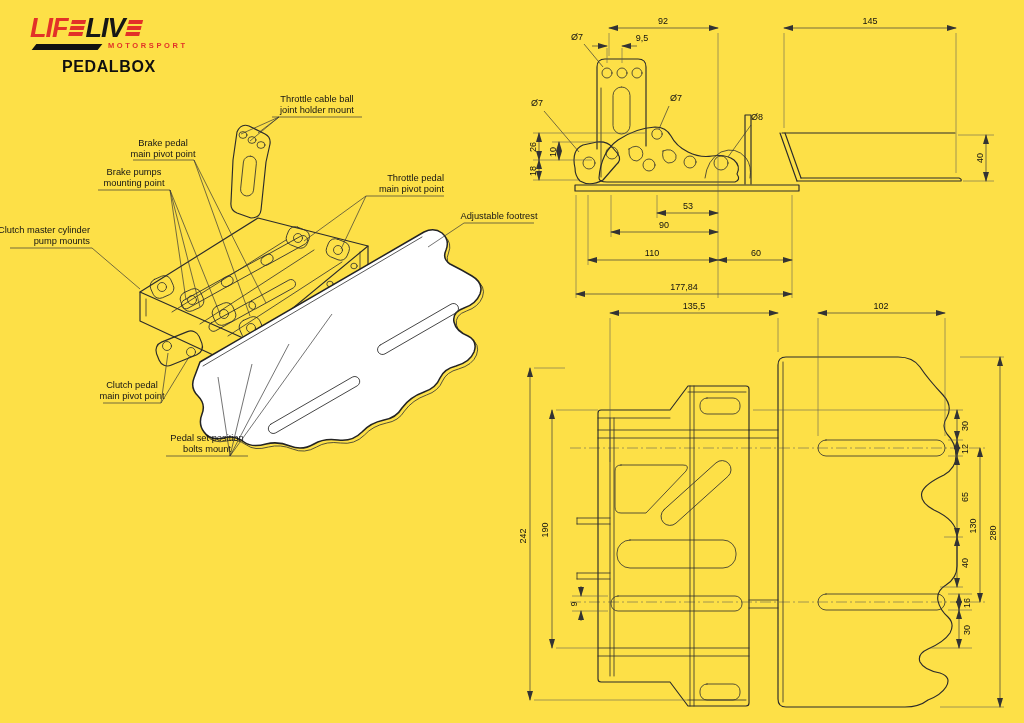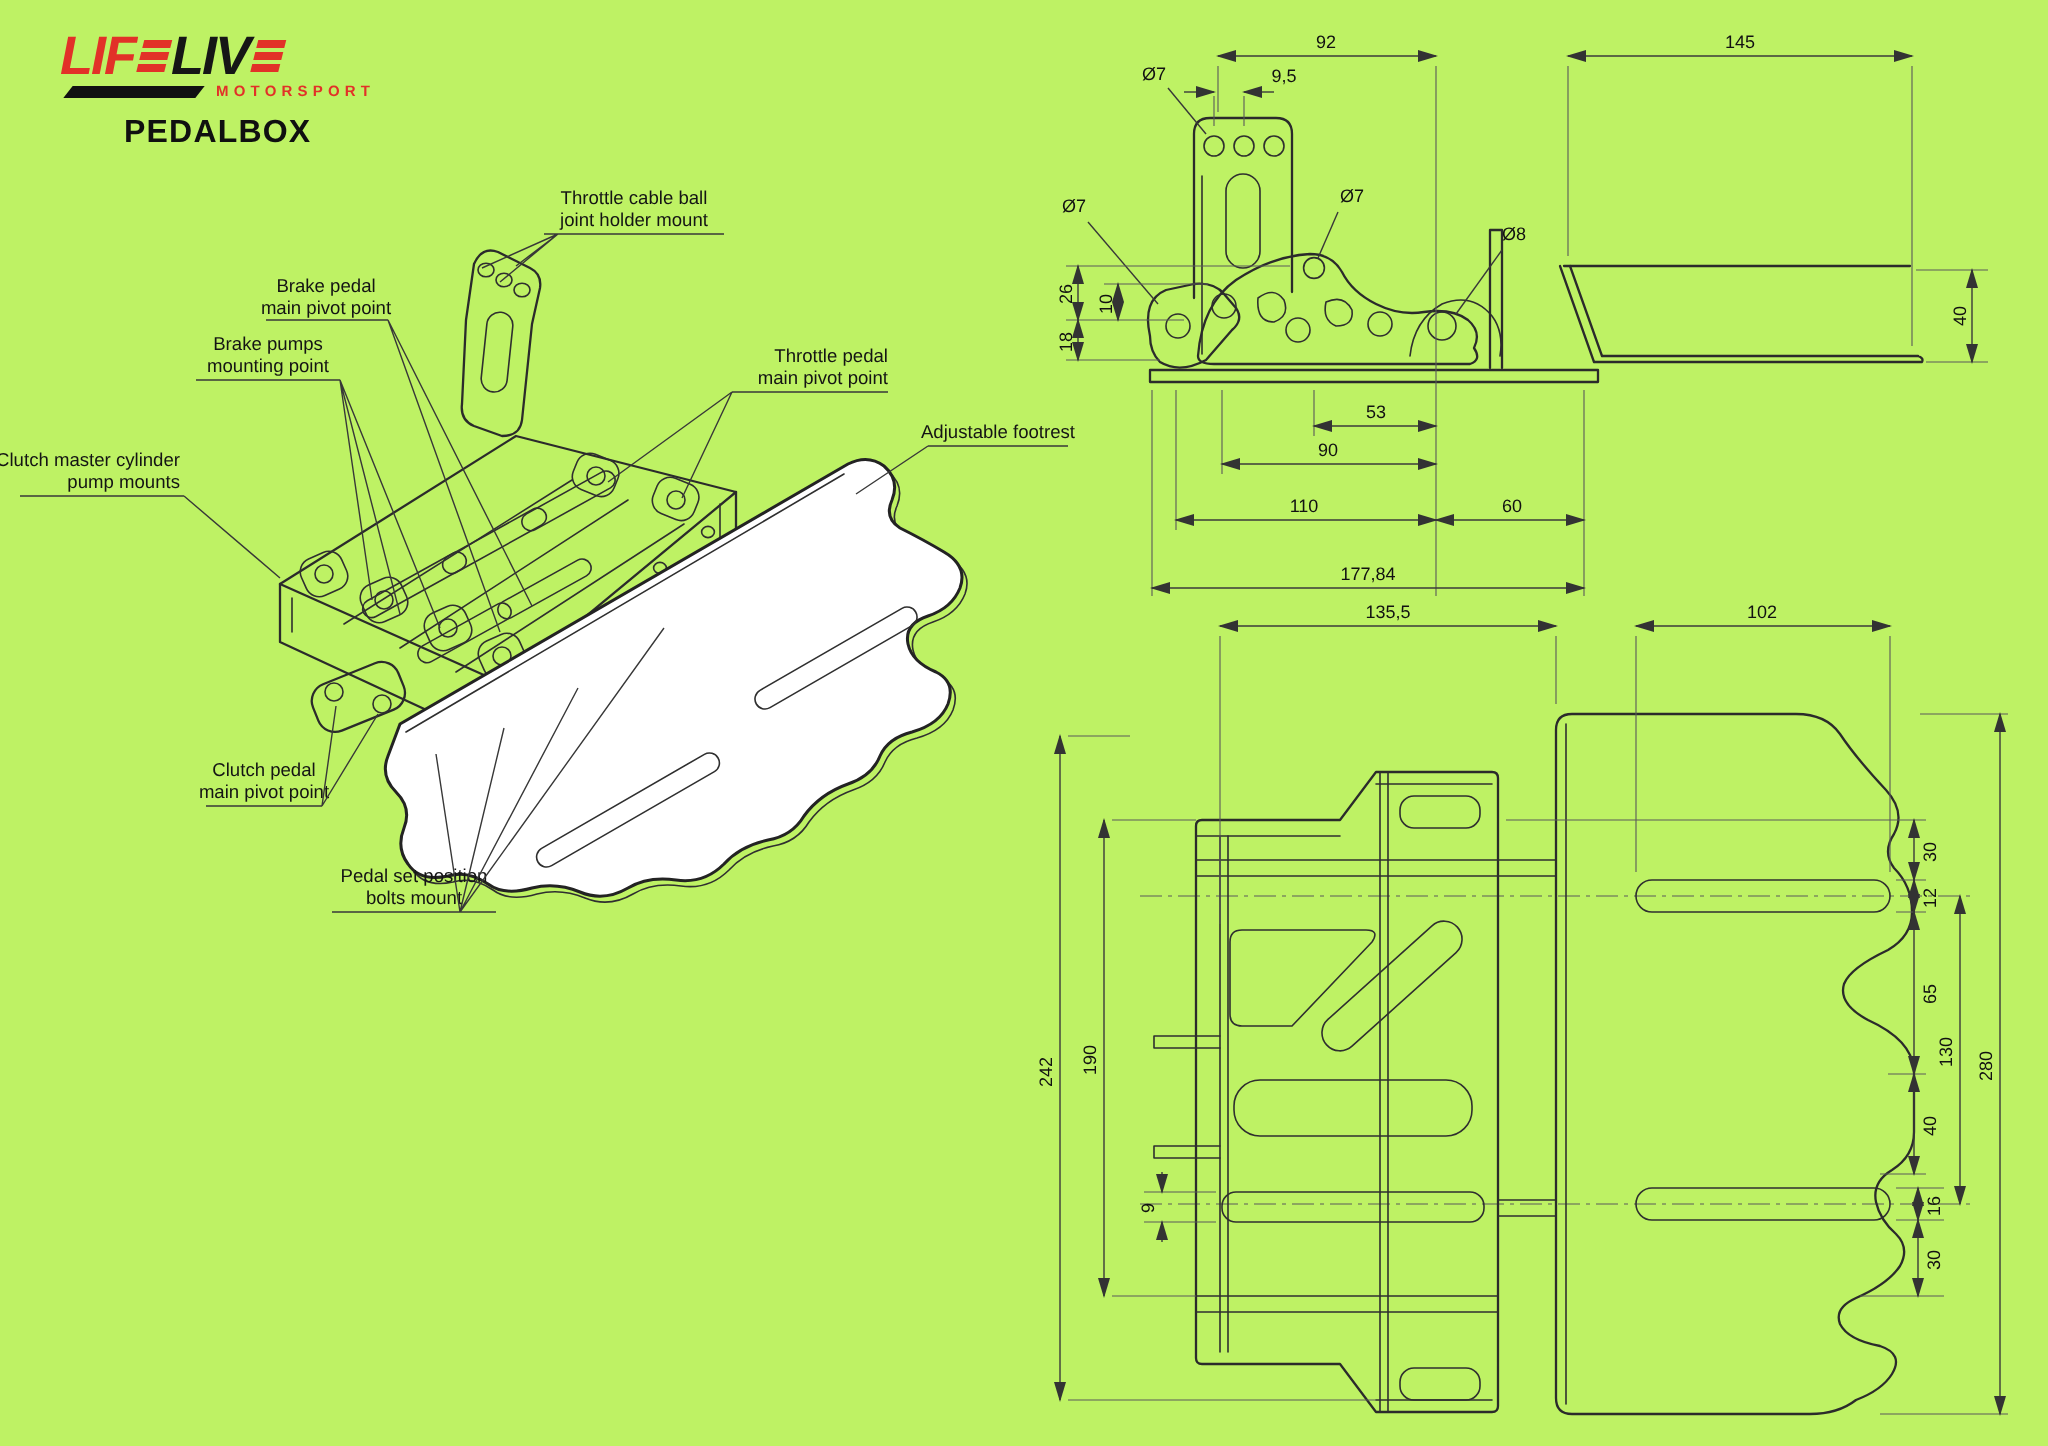--- a/index.html
+++ b/index.html
@@ -1,16 +1,16 @@
 <!DOCTYPE html>
 <html><head>
 <meta charset="utf-8">
 <style>
   html,body{margin:0;padding:0;background:#fff;}
-  .canvas{position:relative;width:1024px;height:723px;background:#bef264;overflow:hidden;
+  .canvas{position:relative;width:1024px;height:723px;background:#fde047;overflow:hidden;
           font-family:"Liberation Sans",sans-serif;}
   svg{position:absolute;left:0;top:0;}
   
   .o  {fill:none;stroke:#2b2b2b;stroke-width:1.15;stroke-linejoin:round;stroke-linecap:round;}
   .ob {fill:none;stroke:#232323;stroke-width:1.5;stroke-linejoin:round;stroke-linecap:round;}
   .o2 {fill:none;stroke:#2f2f2f;stroke-width:.8;stroke-linejoin:round;stroke-linecap:round;}
   .wh {fill:#ffffff;}
   .dim{stroke:#3a3a3a;stroke-width:.7;fill:none;}
   .ext{stroke:#5a5a5a;stroke-width:.55;fill:none;}
   .cl {stroke:#5a5a5a;stroke-width:.55;fill:none;stroke-dasharray:11 3 2 3;}
@@ -18,21 +18,21 @@
   text.dt {font:9px "Liberation Sans",sans-serif;fill:#111;}
   text.lbl{font:9.3px "Liberation Sans",sans-serif;fill:#141414;}
   
   .logo{position:absolute;left:30px;top:16px;z-index:2;}
   .brand{font-style:italic;font-weight:bold;font-size:27px;line-height:24px;
          letter-spacing:-1px;font-family:"Liberation Sans",sans-serif;white-space:nowrap;}
   .brand .red{color:#e23128;}
   .brand .blk{color:#161616;}
   .bar-e{display:inline-block;width:14px;height:17px;margin:0 2px;transform:skewX(-14deg);}
   .bar-e i{display:block;height:3.8px;background:#e23128;margin-bottom:2.4px;}
-  .under{display:flex;align-items:center;height:9px;margin-top:1px;}
+  .under{display:flex;align-items:flex-end;height:9px;margin-top:1px;}
   .swoosh{display:inline-block;width:66px;height:6px;background:#111;transform:skewX(-38deg);margin-left:4px;}
   .motorsport{font-weight:bold;font-size:7.5px;color:#e23128;letter-spacing:2.6px;margin-left:8px;}
   .sheet-title{position:absolute;left:62px;top:58px;z-index:2;font-weight:bold;font-size:16px;
                letter-spacing:.6px;color:#101010;}
 </style>
 </head>
 <body>
 
 <div class="canvas">
 

